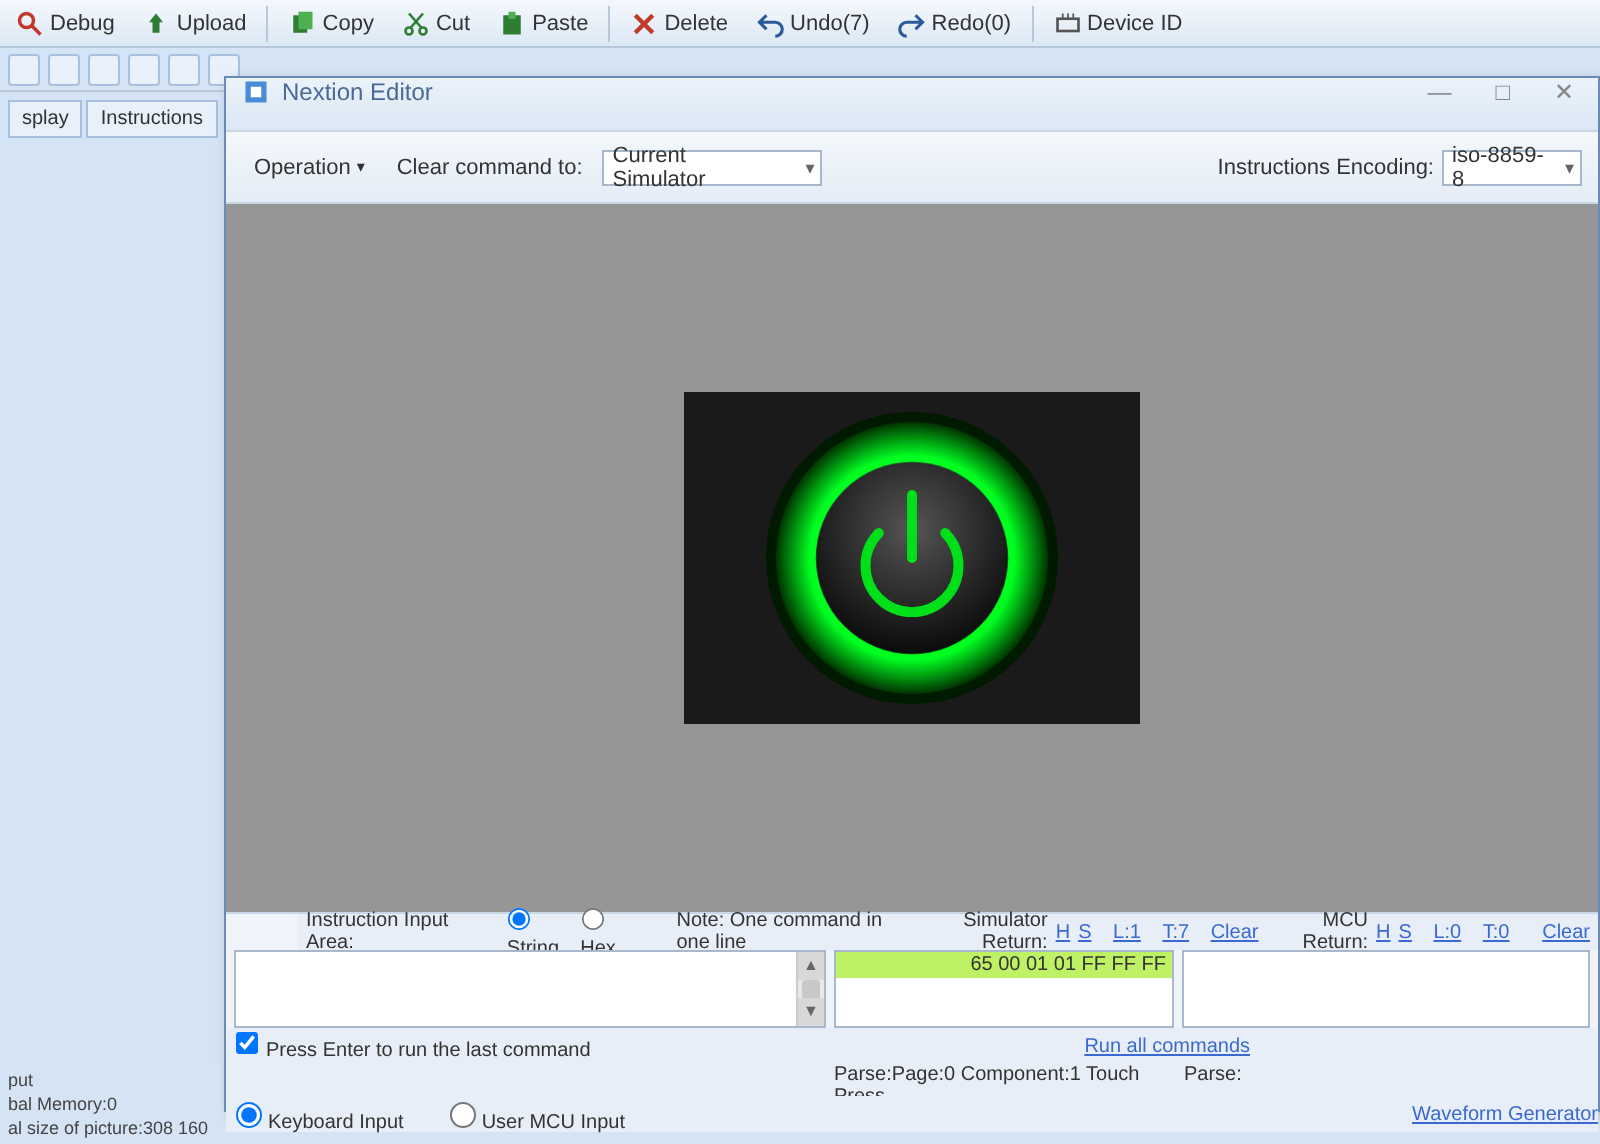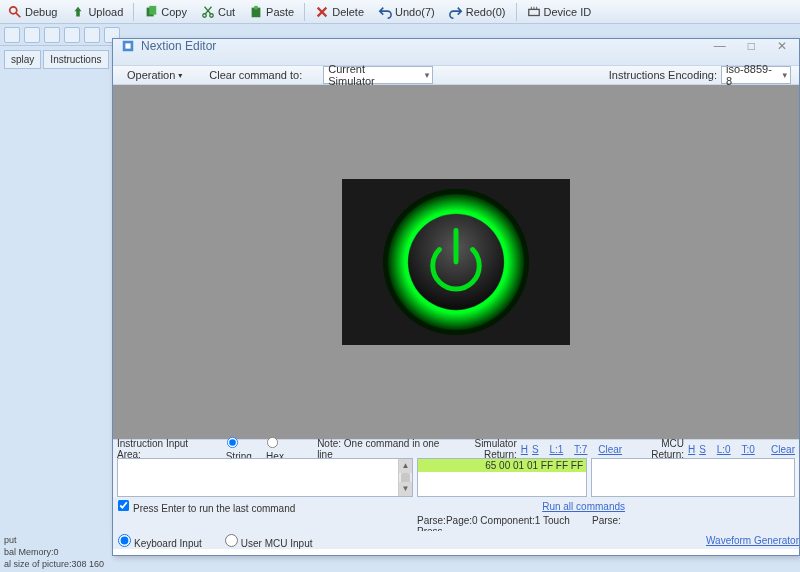--- a/index.html
+++ b/index.html
@@ -19,32 +19,32 @@
 .lefttabs { position: absolute; left: 0; top: 46px; width: 112px; display: flex; gap: 2px; padding: 4px; }
 .ltab { padding: 3px 6px; background: #e8f0fa; border: 1px solid #a8c0e0; font-size: 10px; text-align: center; cursor: pointer; }
 
 
 .simwin { position: absolute; left: 112px; top: 38px; width: 688px; height: 518px; background: #fff; border: 1px solid #6a8bb5; box-shadow: 2px 2px 6px rgba(0,0,0,.2); }
 .simtitle { height: 26px; background: linear-gradient(#eaf2fb, #dce8f5); display: flex; align-items: flex-start; padding: 0 8px; color: #4a6a95; font-size: 12px; }
 .simtitle .logo { width: 14px; height: 14px; margin-right: 6px; }
 .wincontrols { margin-left: auto; display: flex; gap: 14px; color: #888; }
 .wincontrols span { cursor: pointer; padding: 0 4px; }
 
-.simtoolbar { height: 20px; background: linear-gradient(#f4f8fc, #e4ecf6); border-top: 1px solid #c8d6e8; border-bottom: 1px solid #c8d6e8; display: flex; align-items: center; padding: 0 8px; gap: 21px; }
+.simtoolbar { height: 37px; background: linear-gradient(#f4f8fc, #e4ecf6); border-top: 1px solid #c8d6e8; border-bottom: 1px solid #c8d6e8; display: flex; align-items: center; padding: 0 8px; gap: 10px; }
 .simtoolbar .combo { height: 18px; border: 1px solid #a8b8cc; background: #fff; padding: 0 18px 0 4px; font-size: 11px; display: inline-flex; align-items: center; position: relative; }
 .combo::after { content: "▾"; position: absolute; right: 3px; font-size: 9px; color: #666; }
 .simtoolbar .opbtn { padding: 2px 6px; cursor: pointer; display: flex; align-items: center; gap: 3px; }
 .encoding { margin-left: auto; display: flex; align-items: center; gap: 4px; }
 
 .display-area { height: 354px; background: #969696; display: flex; align-items: center; justify-content: center; }
 .screen { width: 228px; height: 166px; background: #1a1a1a; display: flex; align-items: center; justify-content: center; position: relative; }
 
 
 .bottom { height: 110px; background: #f0f4fa; border-top: 1px solid #c8d6e8; display: flex; flex-direction: column; }
-.botrow1 { display: flex; align-items: center; height: 18px; padding: 0 4px; gap: 22px; background: #e8eef7; font-size: 10px; }
+.botrow1 { display: flex; align-items: center; height: 18px; padding: 0 4px; gap: 22px; background: #e8eef7; font-size: 10px; margin-left: 36px; }
 .botrow1 .radiogrp { display: flex; align-items: center; gap: 4px; }
 .botrow1 input[type=radio] { margin: 0 2px 0 0; transform: scale(0.85); }
 .botrow1 .note { margin-left: auto; margin-right: 8px; }
 .botrow1 .grp2 { display: flex; align-items: center; gap: 4px; text-align: right; }
 .link { color: #3a6ad0; text-decoration: underline; cursor: pointer; }
 .panels { flex: 1; display: grid; grid-template-columns: 296px 170px 1fr; gap: 4px; padding: 0 4px; }
 .txtbox { background: #fff; border: 1px solid #a8b8cc; font-size: 10px; overflow: auto; position: relative; }
 .scrollbar { position: absolute; right: 0; top: 0; bottom: 0; width: 14px; background: #e8e8e8; border-left: 1px solid #ccc; }
 .scrollbar .thumb { position: absolute; top: 14px; left: 2px; right: 2px; height: 20px; background: #c8c8c8; border-radius: 2px; }
 .scrollbar .arr { position: absolute; left: 0; right: 0; height: 14px; text-align: center; font-size: 8px; color: #666; background: #d8d8d8; line-height: 14px; }

